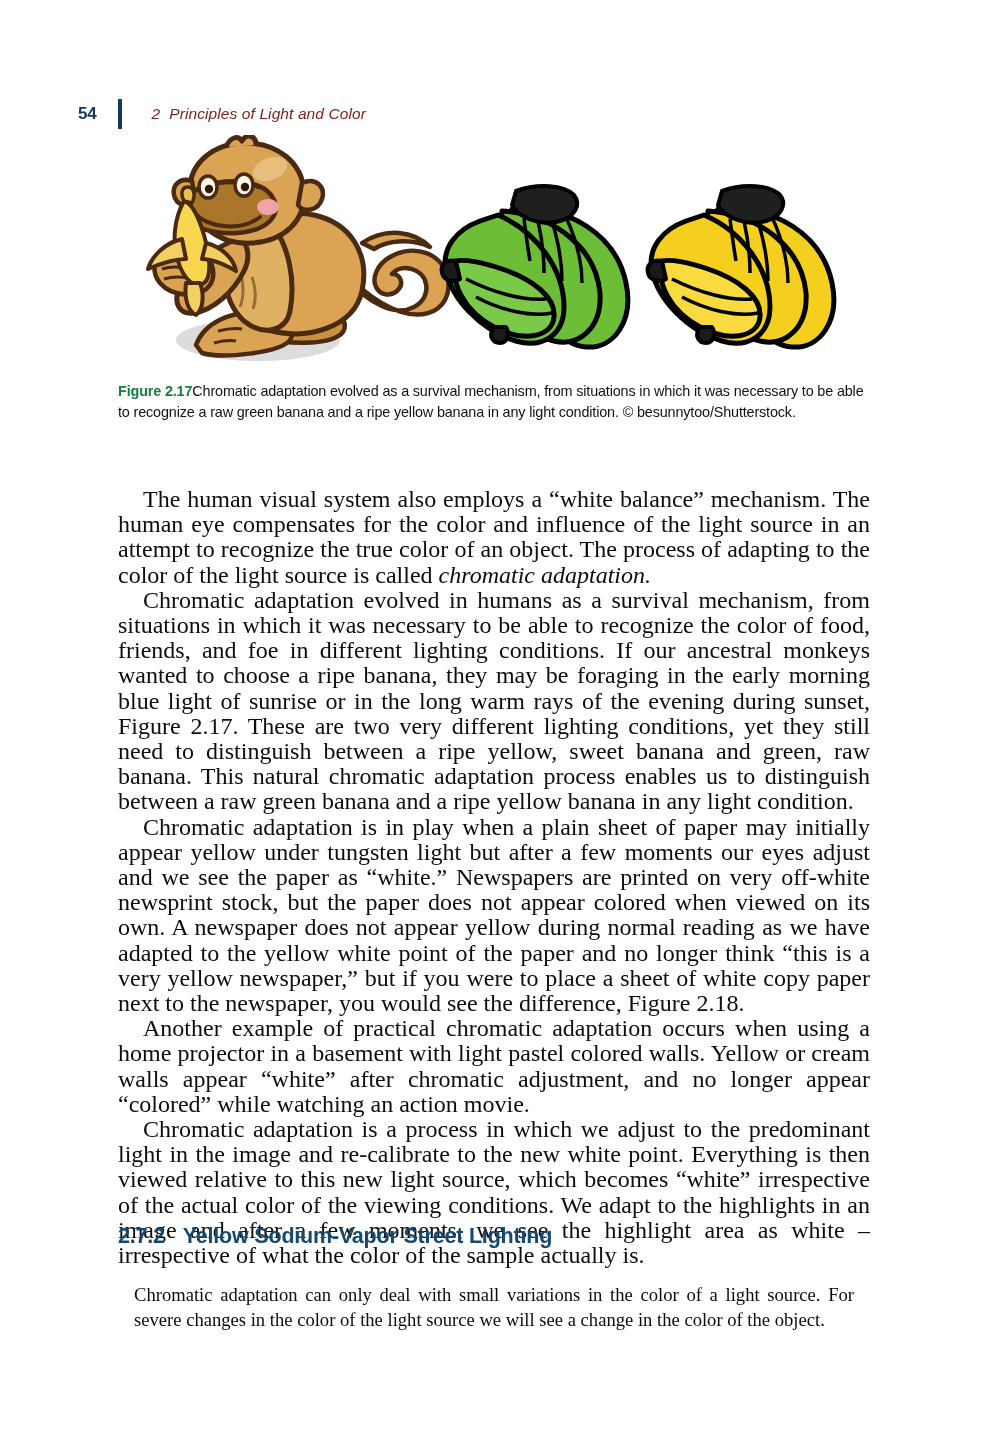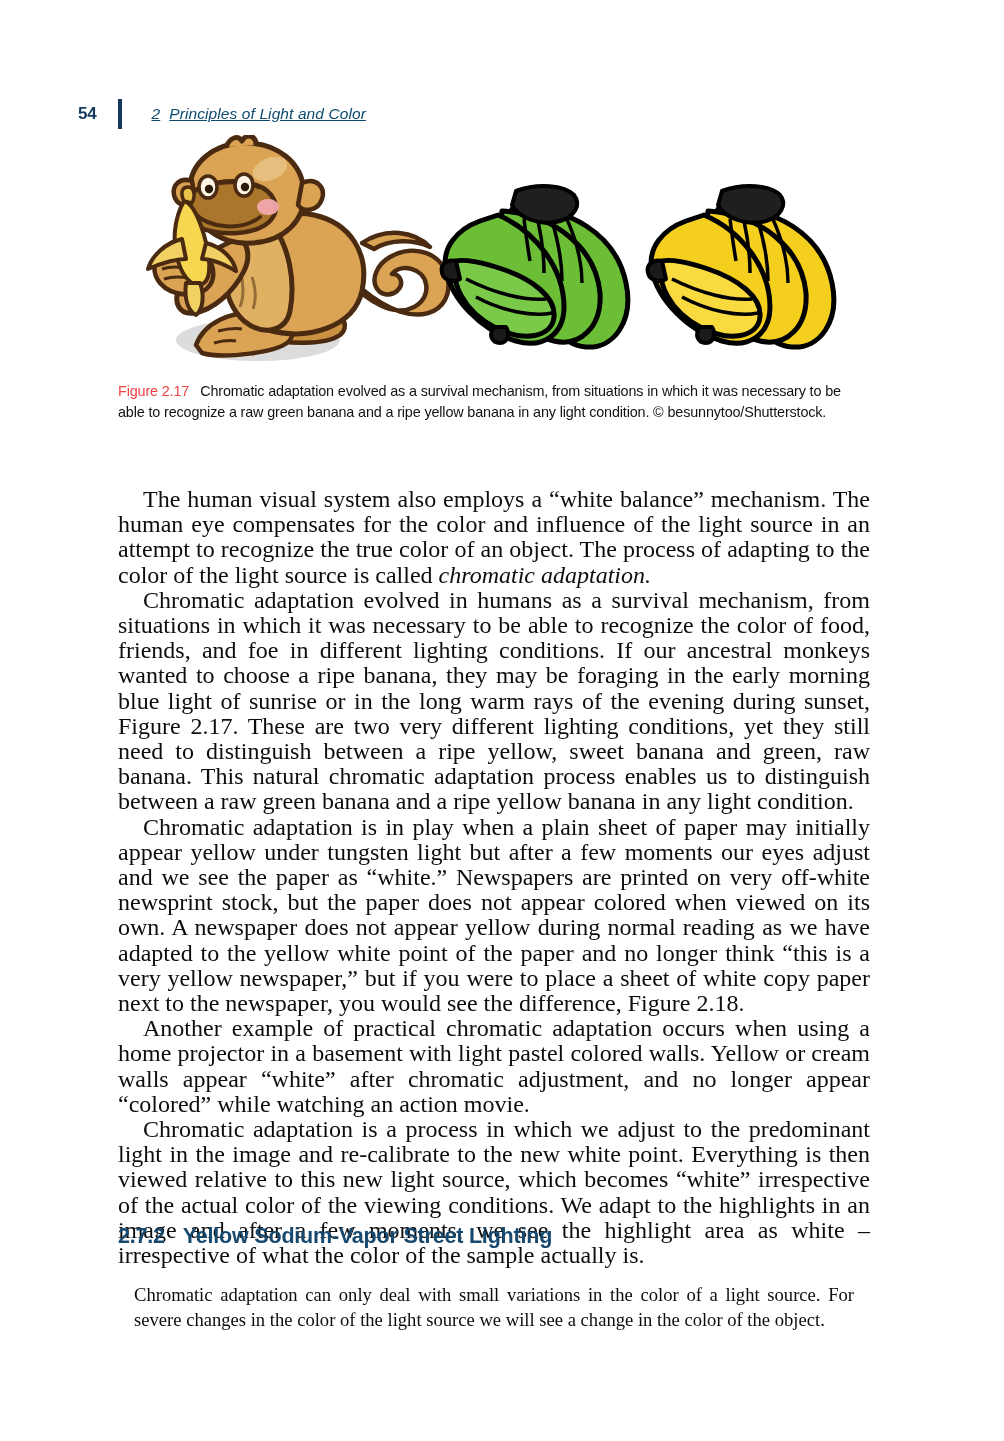--- a/index.html
+++ b/index.html
@@ -42,23 +42,22 @@
     width: 4px;
     height: 30px;
     background: #14395c;
     margin-left: 9px;
     margin-right: 18px;
   }
   .runhead-title {
     font-family: "Liberation Sans", sans-serif;
     font-style: italic;
     font-size: 15.5px;
-    color: #0c4a6e;
+    color: #7f1d1d;
     letter-spacing: 0.1px;
-    text-decoration: underline;
   }
   .runhead-title .chnum { margin-right: 9px; }
 
   
   .figure {
     position: absolute;
     left: 118px;
     top: 135px;
     width: 768px;
     height: 235px;
@@ -76,23 +75,23 @@
     top: 381px;
     width: 752px;
     font-family: "Liberation Sans", sans-serif;
     font-size: 14.4px;
     line-height: 1.48;
     color: #121212;
     text-align: left;
     letter-spacing: -0.15px;
   }
   .caption-label {
-    font-weight: normal;
-    color: #ef4444;
-    margin-right: 11px;
+    font-weight: bold;
+    color: #15803d;
+    margin-right: 0;
   }
 
   
   .body {
     position: absolute;
     left: 118px;
     top: 487px;
     width: 752px;
   }
   .body p {

